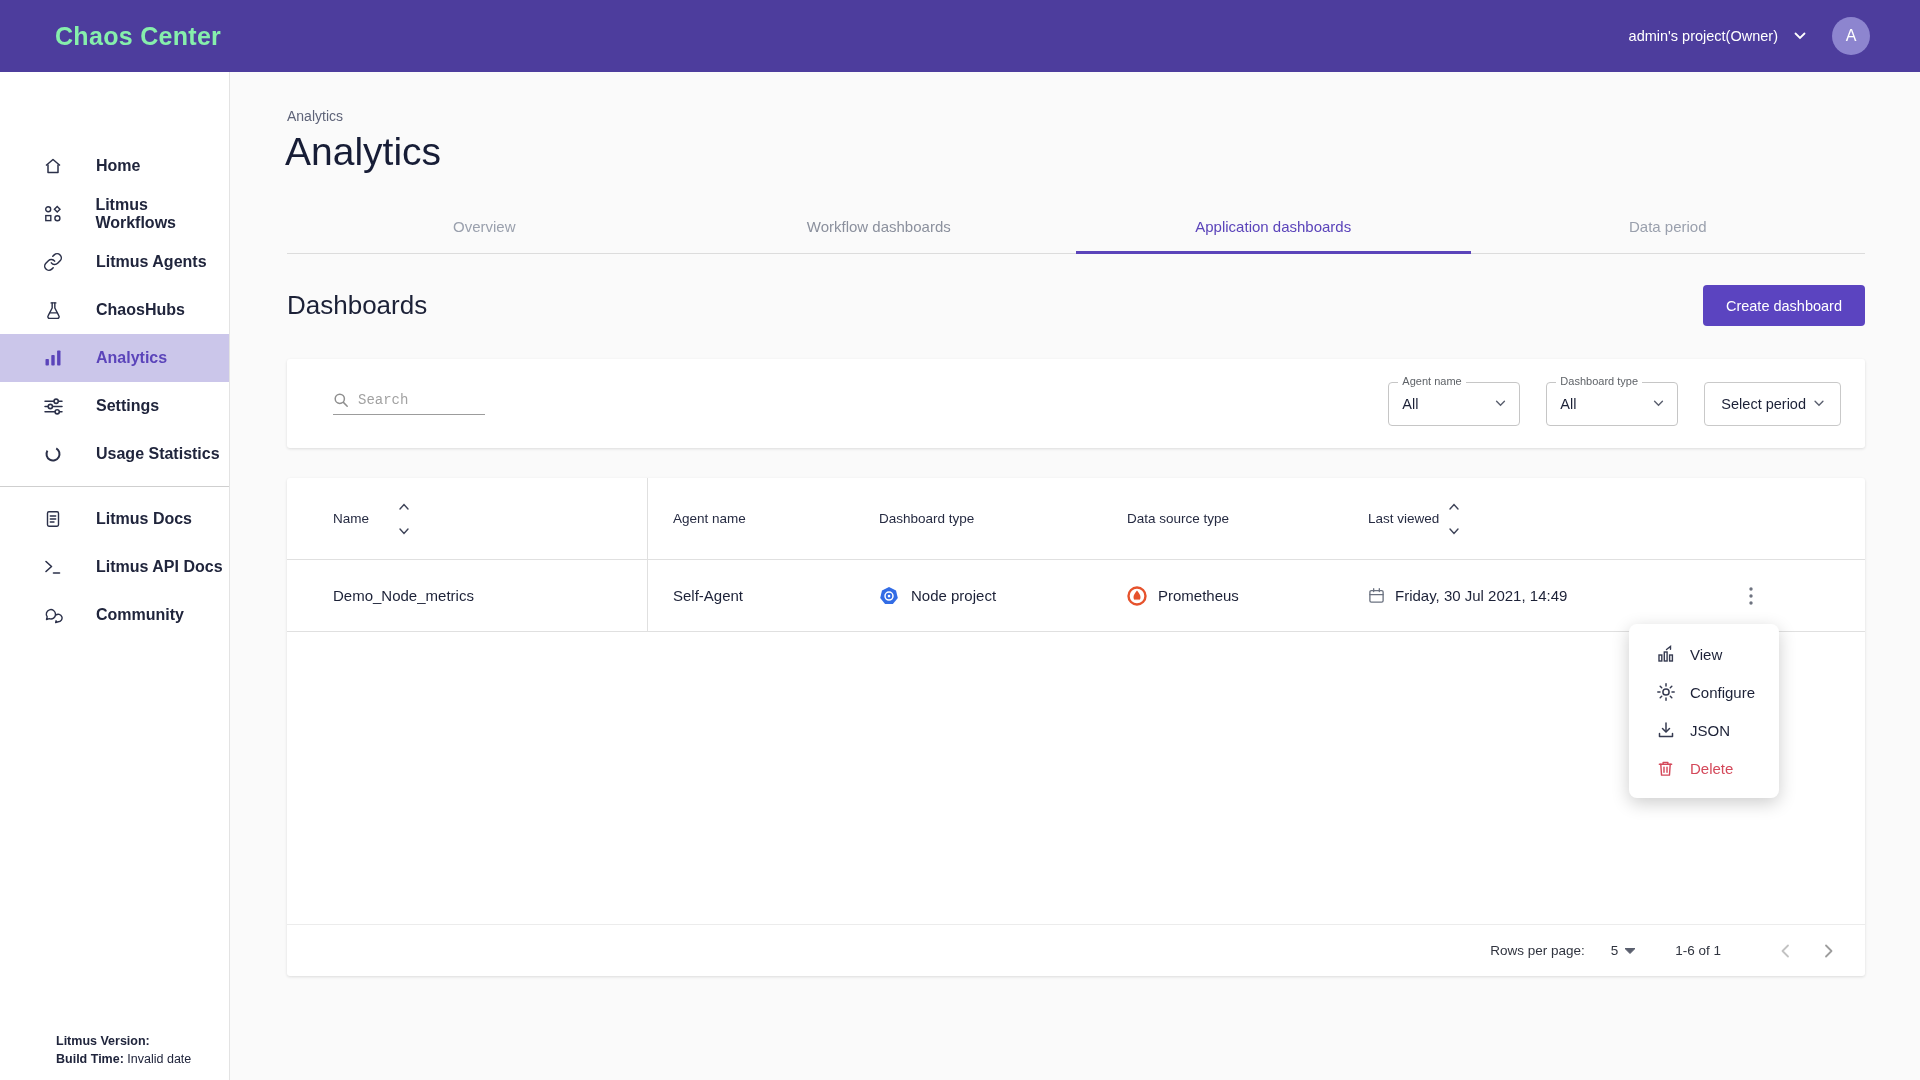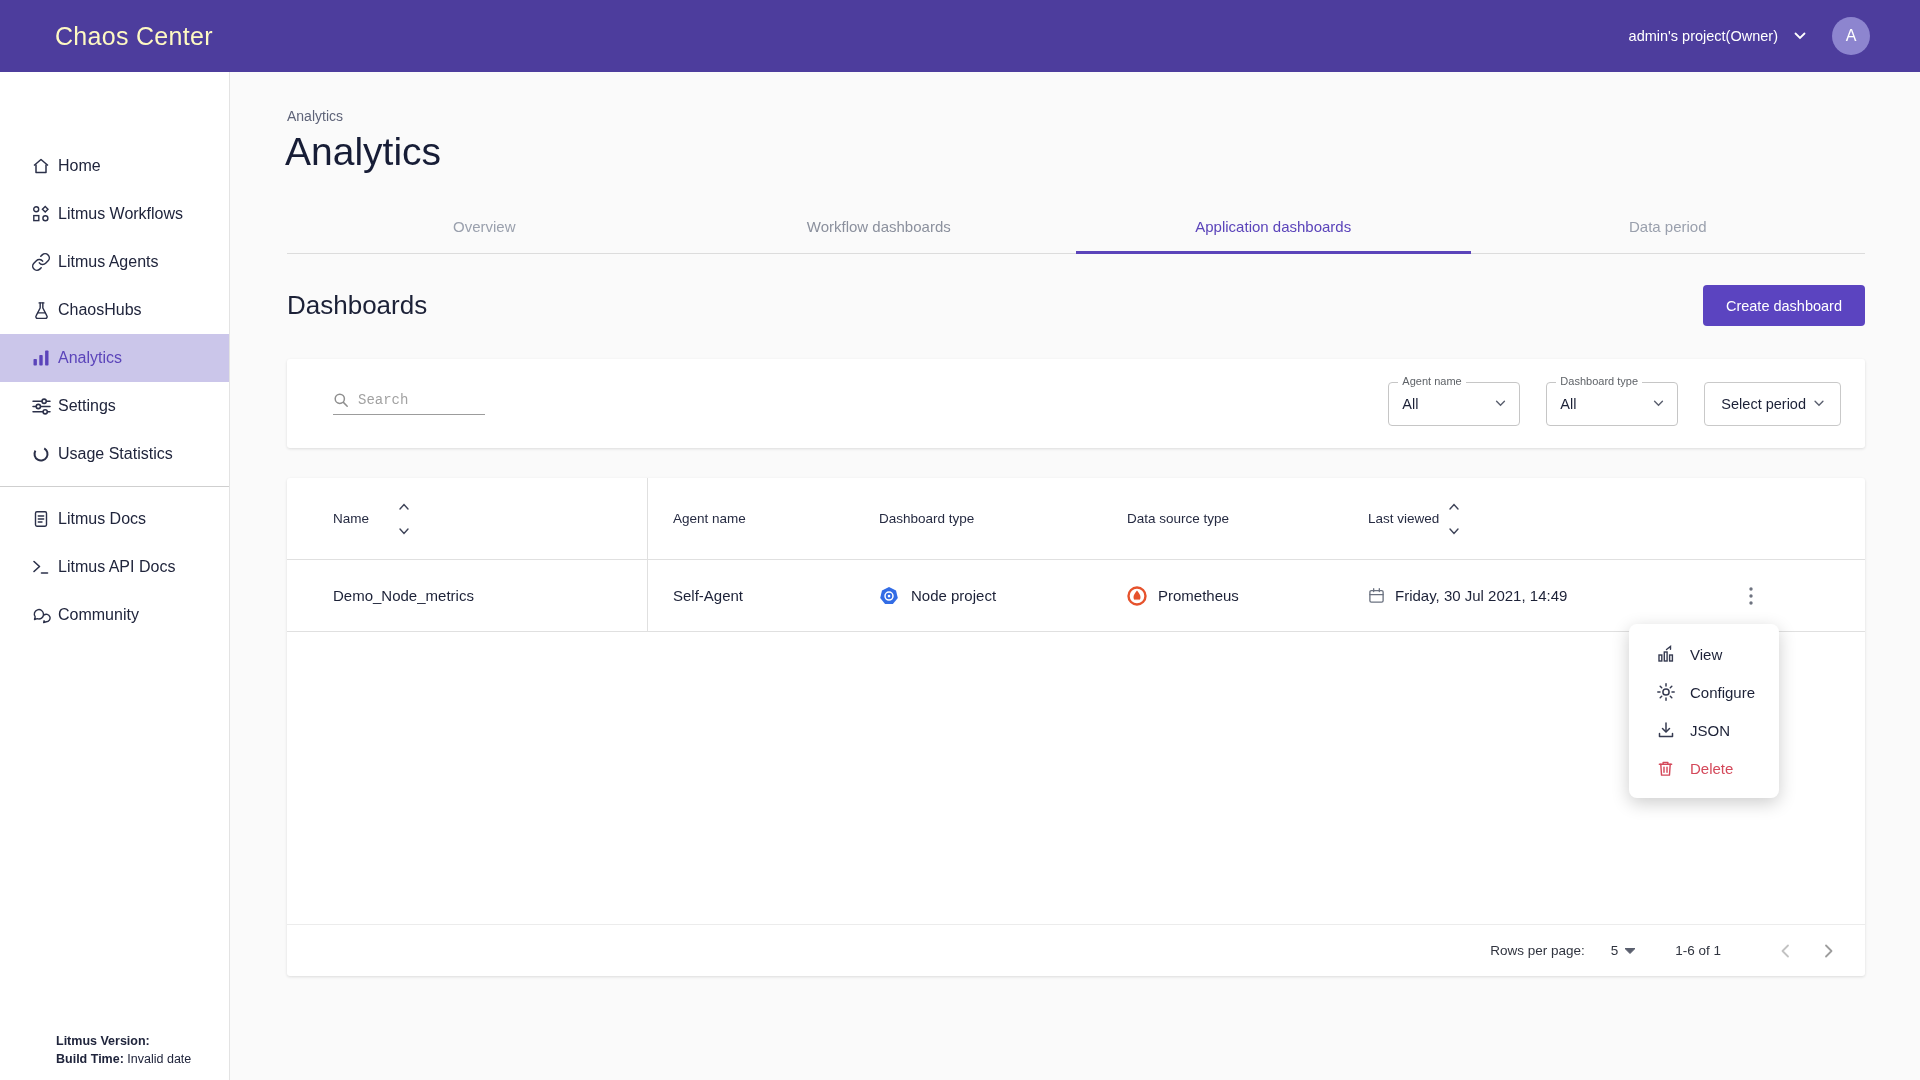--- a/index.html
+++ b/index.html
@@ -1,30 +1,30 @@
 <!DOCTYPE html>
 <html><head>
 <meta charset="utf-8">
 <style>
   * { margin:0; padding:0; box-sizing:border-box; }
   html,body { width:1920px; height:1080px; overflow:hidden; }
   body { font-family:"Liberation Sans","DejaVu Sans",sans-serif; background:#fafafa; position:relative; color:#1c2137; }
 
   
   .topbar { position:absolute; top:0; left:0; width:1920px; height:72px; background:#4d3d9d; display:flex; align-items:center; z-index:30; }
-  .app-title { margin-left:55px; font-size:25px; font-weight:400; color:#fef9c3; letter-spacing:.3px; }
+  .app-title { margin-left:55px; font-size:25px; font-weight:700; color:#86efac; letter-spacing:.3px; }
   .topbar-right { margin-left:auto; margin-right:50px; display:flex; align-items:center; }
   .project-selector { display:flex; align-items:center; gap:16px; color:#fff; font-size:14.5px; cursor:pointer; }
   .project-selector svg { stroke:#fff; }
   .avatar { width:38px; height:38px; border-radius:50%; background:#8d85cf; color:#fff; display:flex; align-items:center; justify-content:center; font-size:16px; margin-left:26px; cursor:pointer; }
 
   
   .sidebar { position:absolute; top:72px; left:0; width:230px; bottom:0; background:#fff; border-right:1px solid #e3e3e3; z-index:20; }
   .nav { margin-top:70px; }
-  .nav-item { height:48px; display:flex; align-items:center; padding-left:30px; gap:6px; font-size:16px; font-weight:400; color:#20253c; cursor:pointer; }
+  .nav-item { height:48px; display:flex; align-items:center; padding-left:42px; gap:32px; font-size:16px; font-weight:700; color:#20253c; cursor:pointer; }
   .nav-item .nicon { width:22px; height:22px; display:flex; align-items:center; justify-content:center; color:#2b3049; }
   .nav-item.active { background:#cbc6ea; color:#5b44ba; }
   .nav-item.active .nicon { color:#5b44ba; }
   .nav-divider { height:1px; background:#cfcfcf; margin:8px 0; }
   .sidebar-footer { position:absolute; left:32px; bottom:12px; font-size:12.5px; line-height:1.45; color:#20253c; }
   .sidebar-footer b { font-weight:700;padding-left:24px; }
 
   
   .main { position:absolute; left:230px; top:72px; right:0; bottom:0; background:#fafafa; }
   .breadcrumb { position:absolute; left:57px; top:36px; font-size:14px; color:#5e6378; }

